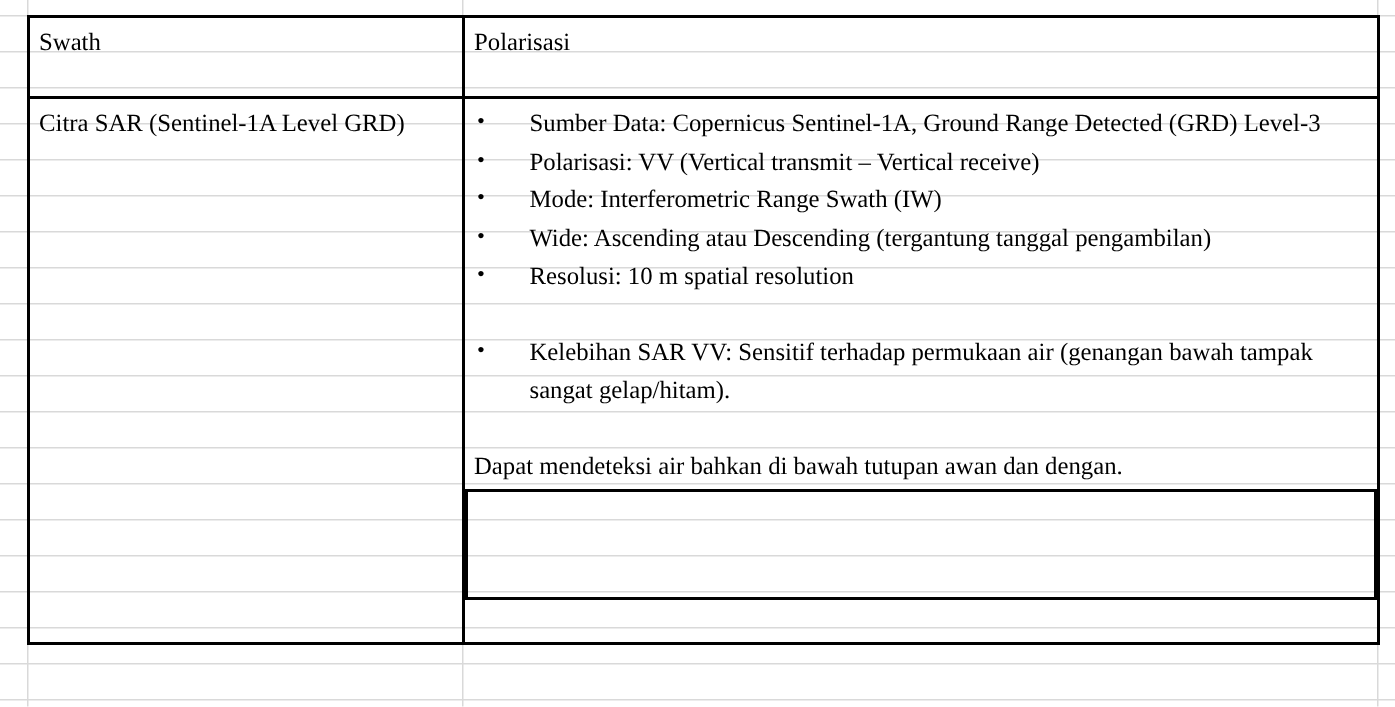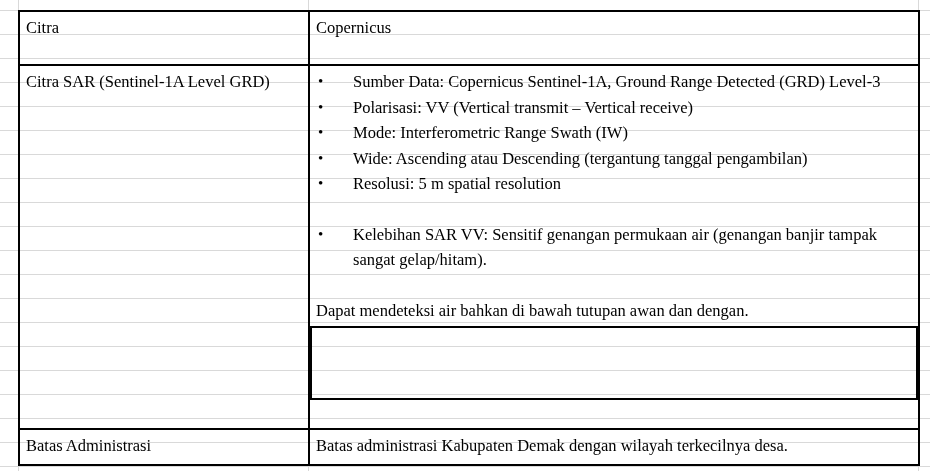--- a/index.html
+++ b/index.html
@@ -142,24 +142,24 @@
   </div>
 
 <table id="doc-table">
   <colgroup>
     <col class="col-data">
     <col class="col-ket">
   </colgroup>
   <tbody>
     <tr class="row-head">
       <td>
-        <span class="cell-text">Citra</span>
-      </td>
-      <td>
-        <span class="cell-text">Copernicus</span>
+        <span class="cell-text">Swath</span>
+      </td>
+      <td>
+        <span class="cell-text">Polarisasi</span>
       </td>
     </tr>
 
     <tr class="row-main">
       <td>
         <span class="cell-text">Citra SAR (Sentinel-1A Level GRD)</span>
       </td>
       <td>
         <ul class="bullets">
           <li>
@@ -173,41 +173,33 @@
           <li>
             <span class="bullet-glyph">•</span>
             <span>Mode: Interferometric Range Swath (IW)</span>
           </li>
           <li>
             <span class="bullet-glyph">•</span>
             <span>Wide: Ascending atau Descending (tergantung tanggal pengambilan)</span>
           </li>
           <li>
             <span class="bullet-glyph">•</span>
-            <span>Resolusi: 5 m spatial resolution</span>
+            <span>Resolusi: 10 m spatial resolution</span>
           </li>
         </ul>
 
         <div class="para-gap"></div>
 
         <p class="para indent-bullet">
           <span class="bullet-glyph">•</span>
-          <span>Kelebihan SAR VV: Sensitif genangan permukaan air (genangan banjir tampak sangat gelap/hitam).</span>
+          <span>Kelebihan SAR VV: Sensitif terhadap permukaan air (genangan bawah tampak sangat gelap/hitam).</span>
         </p>
 
         <div class="para-gap"></div>
 
         <p class="para">Dapat mendeteksi air bahkan di bawah tutupan awan dan dengan.</p>
 
         <div class="nested-box"></div>
       </td>
     </tr>
 
-    <tr class="row-last">
-      <td>
-        <span class="cell-text">Batas Administrasi</span>
-      </td>
-      <td>
-        <span class="cell-text">Batas administrasi Kabupaten Demak dengan wilayah terkecilnya desa.</span>
-      </td>
-    </tr>
   </tbody>
 </table>
 
 </body></html>

